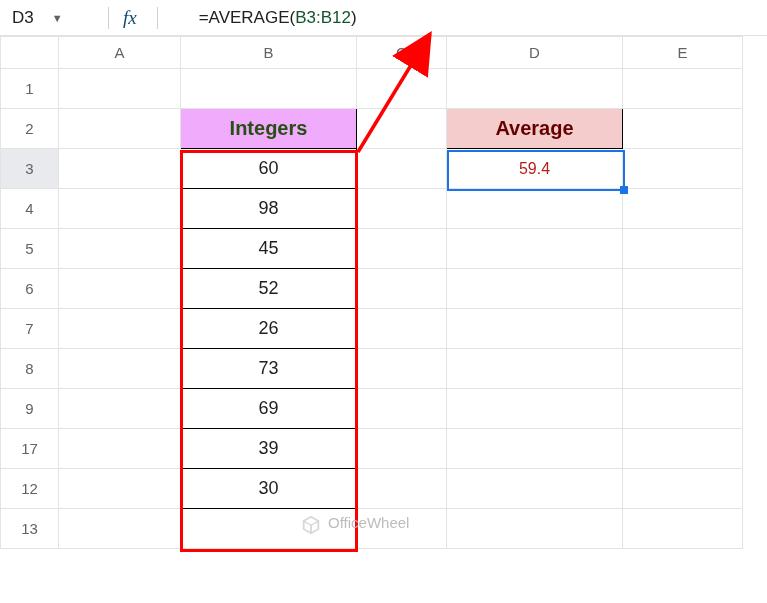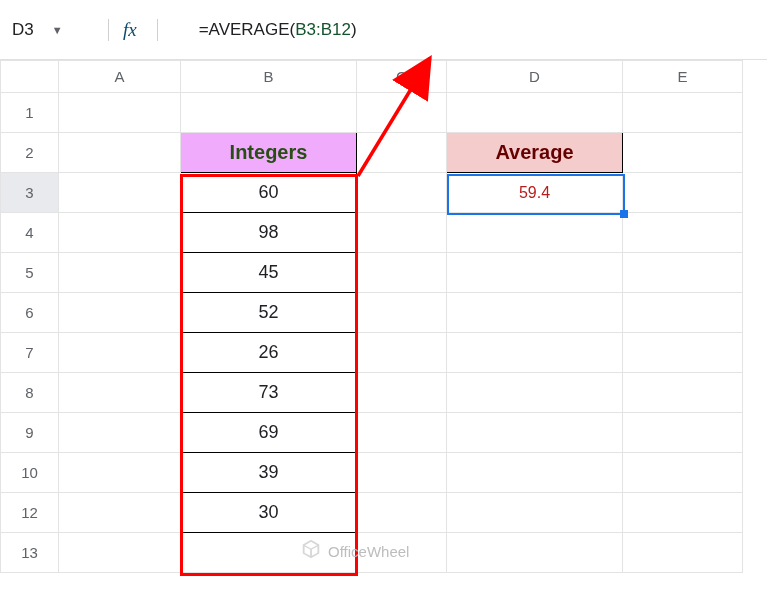--- a/index.html
+++ b/index.html
@@ -6,21 +6,21 @@
   body {
     margin: 0;
     font-family: Arial, sans-serif;
     background: #fff;
     width: 767px;
     height: 603px;
     position: relative;
     overflow: hidden;
   }
   .formula-bar {
-    height: 60px;
+    height: 36px;
     display: flex;
     align-items: center;
     border-bottom: 1px solid #e0e0e0;
     font-size: 17px;
   }
   .name-box {
     width: 98px;
     padding: 0 12px;
     color: #222;
     display:flex;
@@ -135,21 +135,21 @@
   }
   
   .arrow-svg { position:absolute; pointer-events:none; }
 
   .watermark {
     position:absolute;
     left:300px; top:478px;
     color:#bdbdbd;
     font-size:15px;
     display:flex;
-    align-items:flex-end;
+    align-items:flex-start;
     gap:6px;
     pointer-events:none;
   }
   .watermark svg { opacity:0.6; }
 </style>
 </head>
 <body>
 
 <div class="formula-bar">
   <div class="name-box">
@@ -241,21 +241,21 @@
   </tr>
   <tr class="data-row">
     <th class="row-h"><span>9</span></th>
     <td></td>
     <td class="int-cell"><span>69</span></td>
     <td></td>
           <td></td>
           <td></td>
   </tr>
   <tr class="data-row">
-    <th class="row-h"><span>10</span></th>
+    <th class="row-h"><span>17</span></th>
     <td></td>
     <td class="int-cell"><span>39</span></td>
     <td></td>
           <td></td>
           <td></td>
   </tr>
   <tr class="data-row">
     <th class="row-h"><span>12</span></th>
     <td></td>
     <td class="int-cell"><span>30</span></td>

